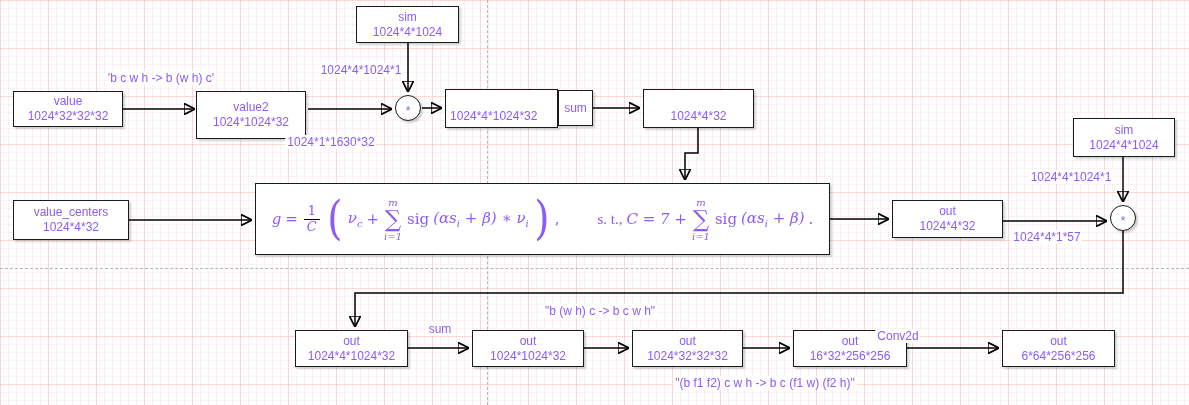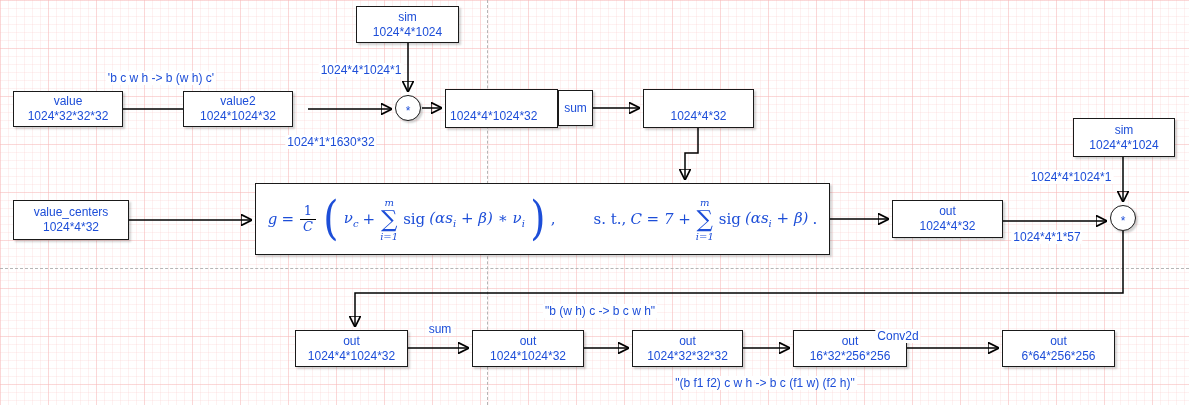--- a/index.html
+++ b/index.html
@@ -1,19 +1,19 @@
 <!DOCTYPE html>
 <html><head>
 <meta charset="utf-8">
 <style>
   * { margin:0; padding:0; box-sizing:border-box; }
   html,body { background:#fff; }
   #canvas {
     position:relative; width:1189px; height:405px; overflow:hidden;
-    font-family:"Liberation Sans", sans-serif; color:#1d4ed8;
+    font-family:"Liberation Sans", sans-serif; color:#8b5cf6;
     background-color:#ffffff;
     background-image:
       linear-gradient(rgba(248,185,185,0.45) 1px, transparent 1px),
       linear-gradient(90deg, rgba(248,185,185,0.45) 1px, transparent 1px),
       linear-gradient(rgba(250,205,205,0.28) 1px, transparent 1px),
       linear-gradient(90deg, rgba(250,205,205,0.28) 1px, transparent 1px);
     background-size:48px 48px, 48px 48px, 8px 8px, 8px 8px;
   }
   .page-divider-v { position:absolute; top:0; bottom:0; left:487px; border-left:1px dashed #b5b5b5; }
   .page-divider-h { position:absolute; left:0; right:0; top:268px; border-top:1px dashed #b5b5b5; }
@@ -51,21 +51,21 @@
   .it { font-style:italic; }
   .rm { font-style:normal; }
   .frac { display:inline-flex; flex-direction:column; align-items:center; font-size:13px; line-height:1.15; margin:0 2px; }
   .frac .num { padding:0 3px; }
   .frac .den { border-top:1px solid #000; padding:0 3px; }
   .bigparen { font-size:46px; font-weight:400; line-height:0.85; transform:scaleX(0.85); font-style:normal; }
   .sum { display:inline-flex; flex-direction:column; align-items:center; line-height:1; margin:0 1px; }
   .sum .lim { font-size:10px; font-style:italic; line-height:1.1; }
   .sum .sym { font-size:23px; line-height:1; font-style:normal; }
   sub { font-size:10px; font-style:italic; }
-  .st-gap { margin-left:34px; }
+  .st-gap { margin-left:34px;font-family:Liberation Serif, serif; }
 </style>
 </head>
 <body>
 
 <div id="canvas">
 
   <div class="page-divider-v"></div>
   <div class="page-divider-h"></div>
 
   <svg class="edges" viewBox="0 0 1189 405">
@@ -94,21 +94,21 @@
   <div class="node" style="left:356px;top:6px;width:103px;height:37px">
     <div>sim</div>
     <div>1024*4*1024</div>
   </div>
 
   <div class="node" style="left:13px;top:91px;width:110px;height:36px">
     <div>value</div>
     <div>1024*32*32*32</div>
   </div>
 
-  <div class="node" style="left:183px;top:91px;width:110px;height:36px">
+  <div class="node" style="left:196px;top:91px;width:110px;height:48px">
     <div>value2</div>
     <div>1024*1024*32</div>
   </div>
 
   <div class="circle-node" style="left:395px;top:95px">
     <span class="op">*</span>
   </div>
 
   <div class="node align-bl" style="left:445px;top:89px;width:113px;height:39px">
     <div>1024*4*1024*32</div>

